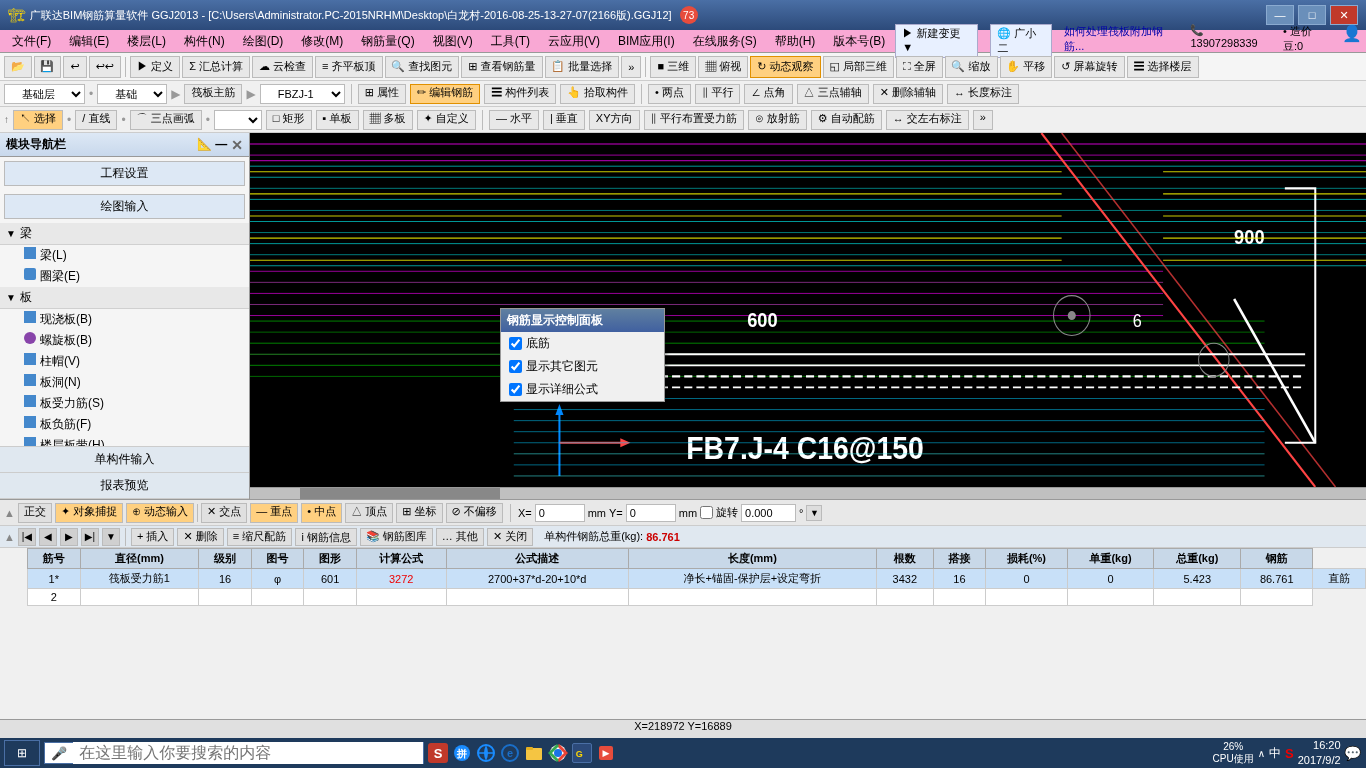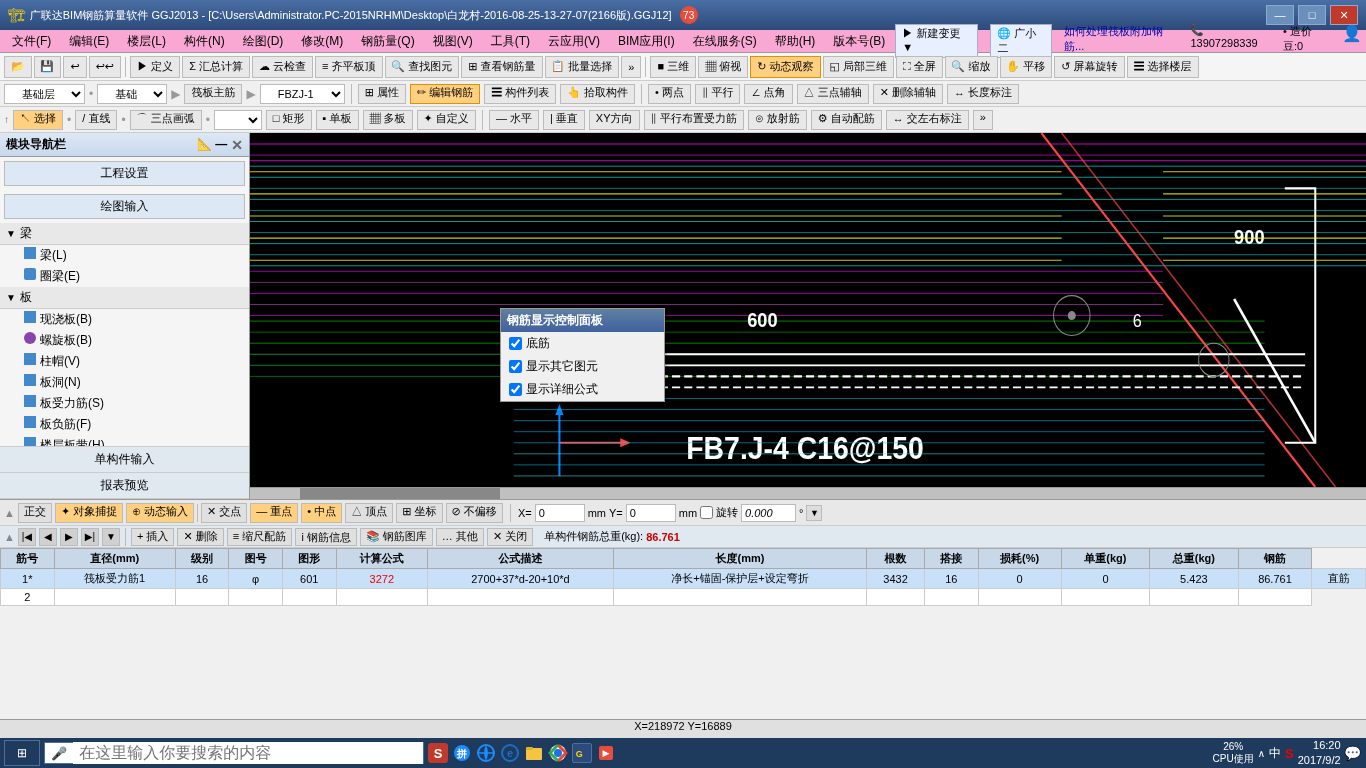--- a/index.html
+++ b/index.html
@@ -251,21 +251,20 @@
       padding: 0 3px;
       font-size: 11px;
     }
     .snap-label { font-size: 11px; }
     .rotate-input {
       height: 18px;
       width: 55px;
       border: 1px solid #bbb;
       padding: 0 3px;
       font-size: 11px;
-      font-style: italic;
     }
 
     #rebar-info-toolbar {
       height: 22px;
       background: #e0e8f0;
       border-bottom: 1px solid #ccc;
       display: flex;
       align-items: center;
       padding: 0 4px;
       gap: 4px;
@@ -284,20 +283,21 @@
       background: #d0d0d0;
       border: 1px solid #bbb;
       cursor: pointer;
       display: flex; align-items: center; justify-content: center;
       font-size: 10px;
     }
 
     #data-table-area {
       flex: 1;
       overflow: auto;
+      padding-left: 27px;
     }
     table.data-table {
       width: 100%;
       border-collapse: collapse;
       font-size: 11px;
     }
     table.data-table th {
       background: #c8d8e8;
       border: 1px solid #aaa;
       padding: 2px 4px;

